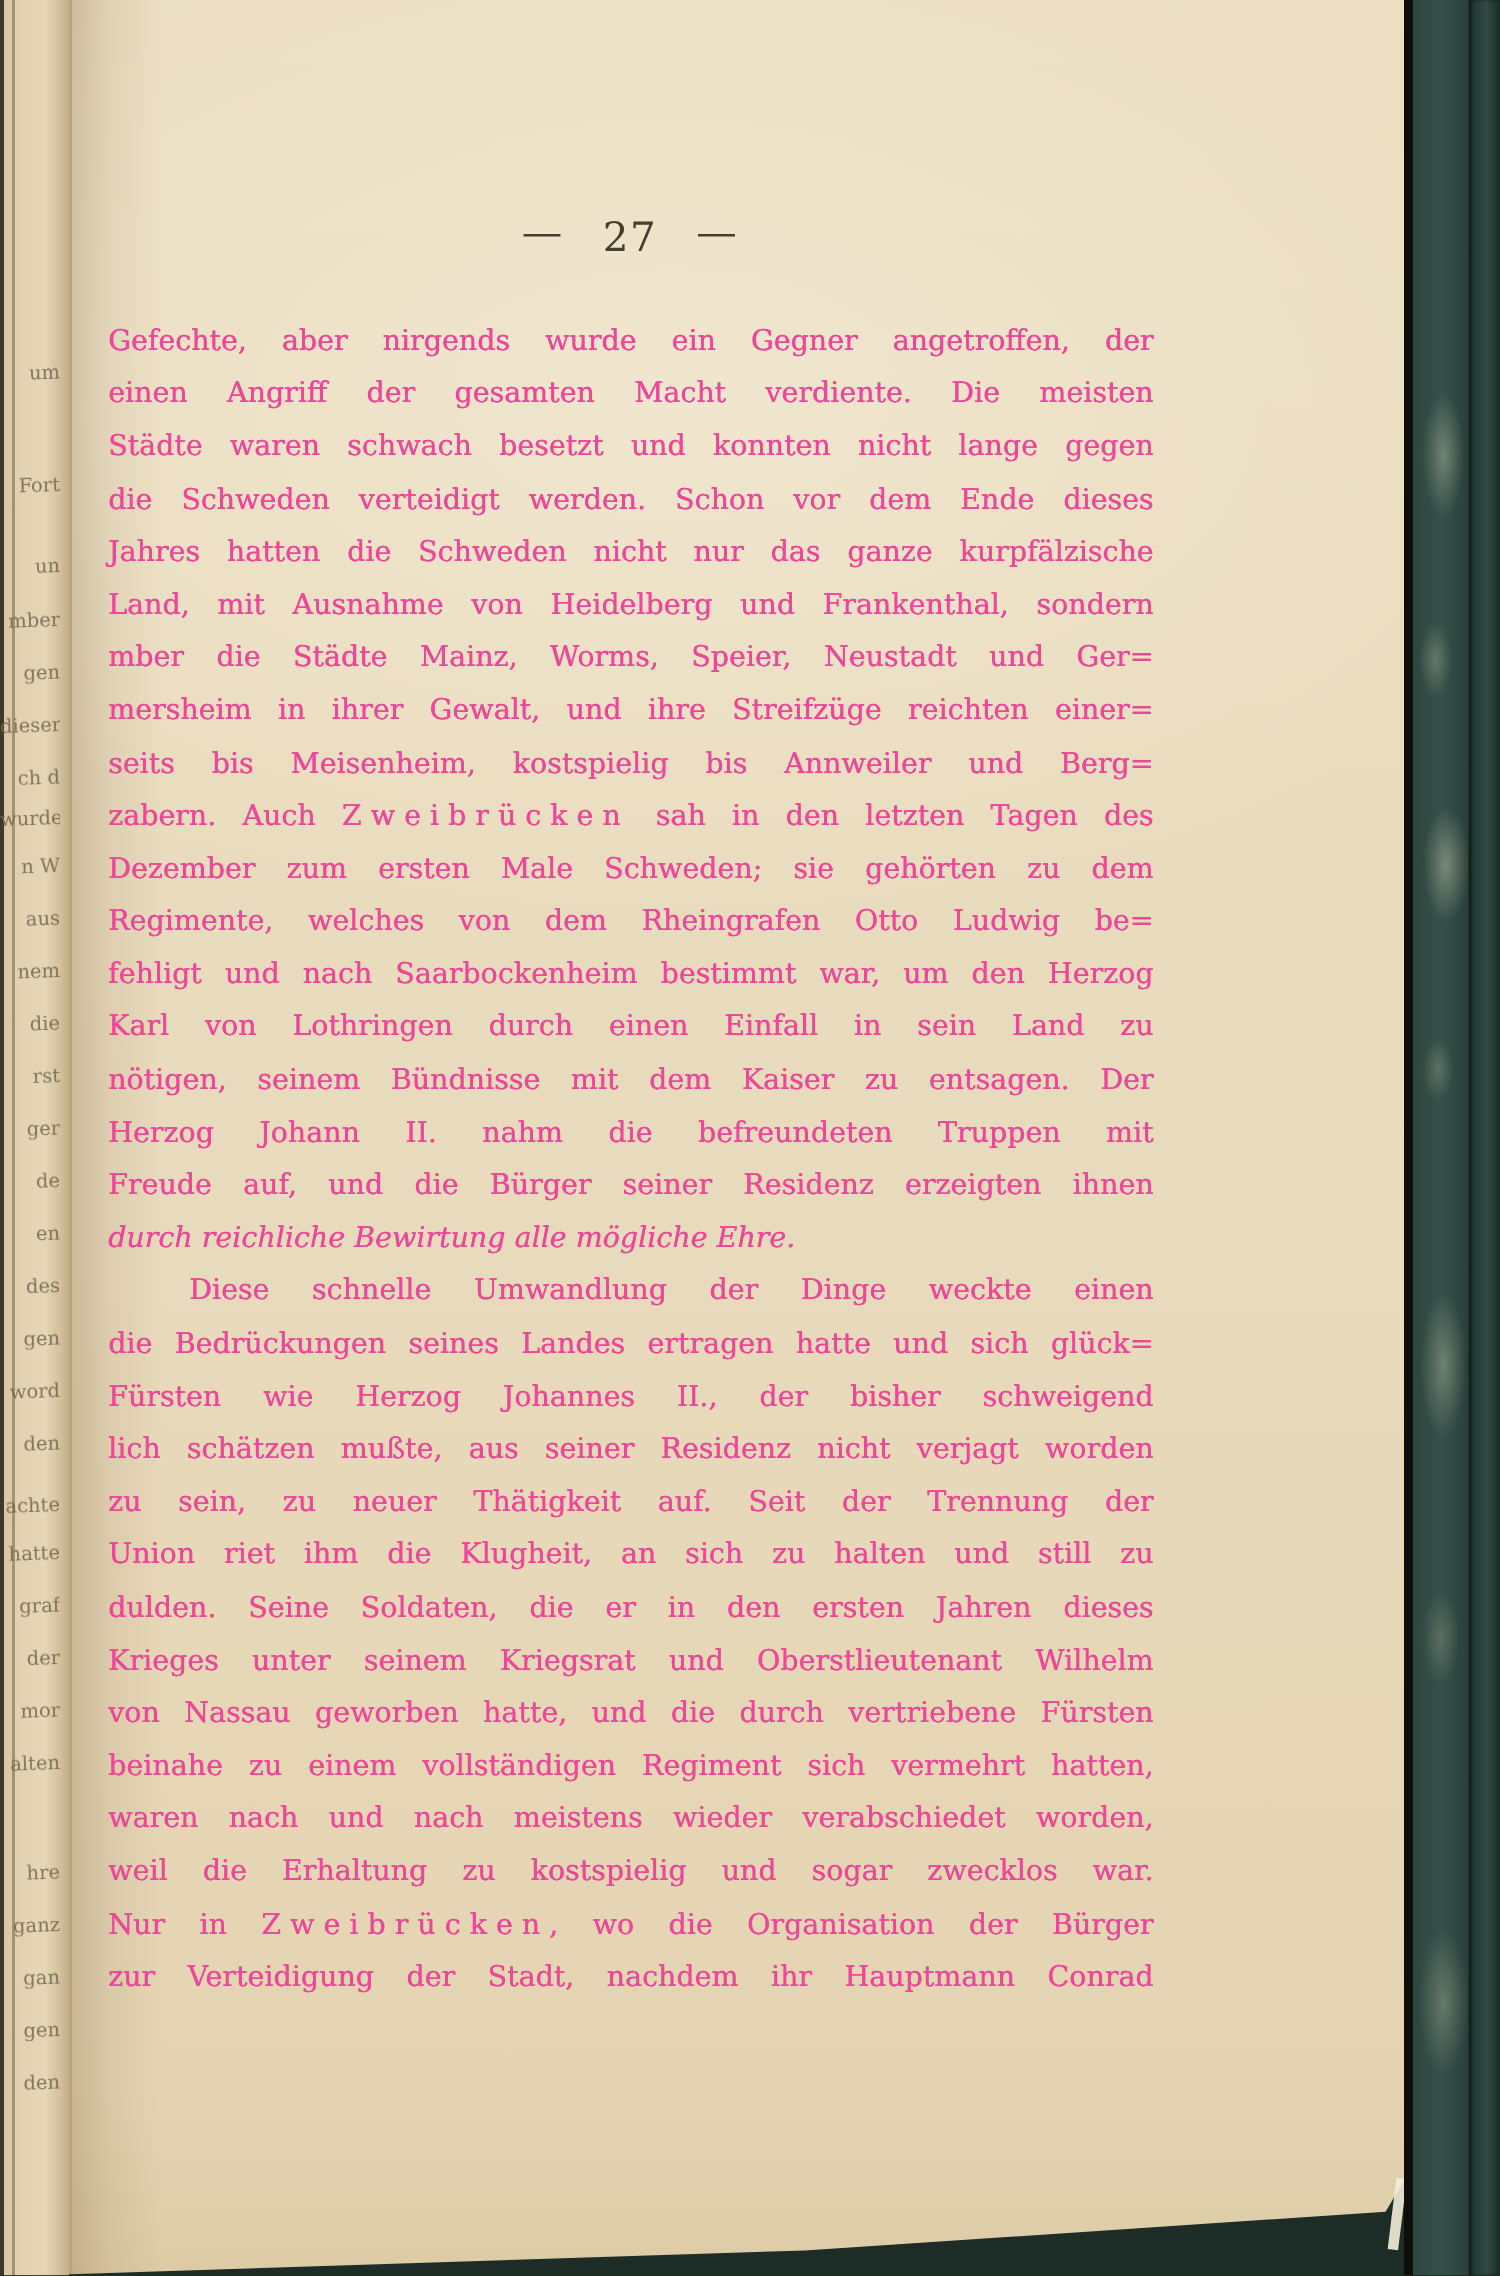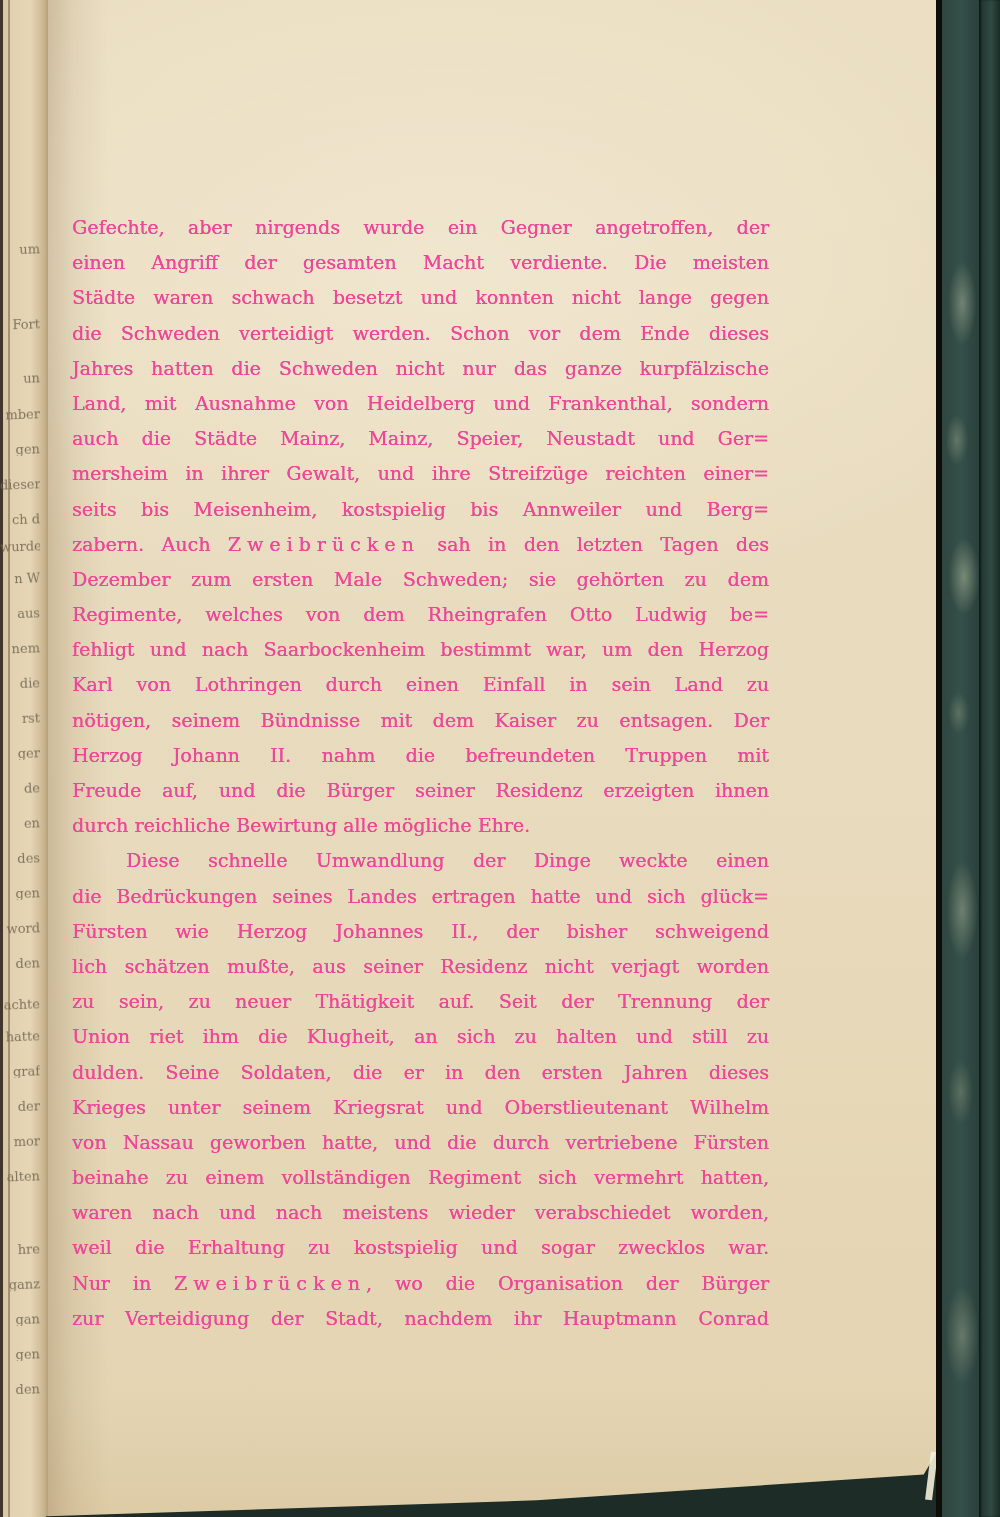--- a/index.html
+++ b/index.html
@@ -54,21 +54,21 @@
 
   
   .pagenum{position:absolute;left:72px;top:143px;width:696px;text-align:center;
     color:#473e2f;font-size:27px;letter-spacing:1px;}
   .pagenum .dash{display:inline-block;margin:0 26px;transform:translateY(-3px);}
 
   .textcol{position:absolute;left:72px;top:210px;width:697px;
     color:#ec4899;font-size:19px;line-height:35.2px;
     text-shadow:0.25px 0 0 currentColor;}
   .line{text-align:justify;text-align-last:justify;white-space:normal;height:35.2px;overflow:visible;}
-  .line.end{text-align-last:left;}
+  .line.end{text-align-last:left;font-style:italic;}
   .line.indent{text-indent:54px;}
   .sperr{letter-spacing:6px;}
 </style>
 </head>
 <body>
 
 <div id="book">
 
   <div class="facing-strip">
     <span class="frag" style="top:243px">um</span>
@@ -99,31 +99,34 @@
     <span class="frag" style="top:1170px">alten</span>
     <span class="frag" style="top:1243px">hre</span>
     <span class="frag" style="top:1278px">ganz</span>
     <span class="frag" style="top:1313px">gan</span>
     <span class="frag" style="top:1348px">gen</span>
     <span class="frag" style="top:1383px">den</span>
   </div>
 
   <div class="page"></div>
 
+  <div class="pagenum">
+    <span class="dash">—</span><span>27</span><span class="dash">—</span>
+  </div>
 
   <div class="textcol">
 
     <div>
       <div class="line">Gefechte, aber nirgends wurde ein Gegner angetroffen, der</div>
       <div class="line">einen Angriff der gesamten Macht verdiente. Die meisten</div>
       <div class="line">Städte waren schwach besetzt und konnten nicht lange gegen</div>
       <div class="line">die Schweden verteidigt werden. Schon vor dem Ende dieses</div>
       <div class="line">Jahres hatten die Schweden nicht nur das ganze kurpfälzische</div>
       <div class="line">Land, mit Ausnahme von Heidelberg und Frankenthal, sondern</div>
-      <div class="line">auch die Städte Mainz, Mainz, Speier, Neustadt und Ger=</div>
+      <div class="line">mber die Städte Mainz, Worms, Speier, Neustadt und Ger=</div>
       <div class="line">mersheim in ihrer Gewalt, und ihre Streifzüge reichten einer=</div>
       <div class="line">seits bis Meisenheim, kostspielig bis Annweiler und Berg=</div>
       <div class="line"><span>zabern. Auch </span><span class="sperr">Zweibrücken</span><span> sah in den letzten Tagen des</span></div>
       <div class="line">Dezember zum ersten Male Schweden; sie gehörten zu dem</div>
       <div class="line">Regimente, welches von dem Rheingrafen Otto Ludwig be=</div>
       <div class="line">fehligt und nach Saarbockenheim bestimmt war, um den Herzog</div>
       <div class="line">Karl von Lothringen durch einen Einfall in sein Land zu</div>
       <div class="line">nötigen, seinem Bündnisse mit dem Kaiser zu entsagen. Der</div>
       <div class="line">Herzog Johann II. nahm die befreundeten Truppen mit</div>
       <div class="line">Freude auf, und die Bürger seiner Residenz erzeigten ihnen</div>

